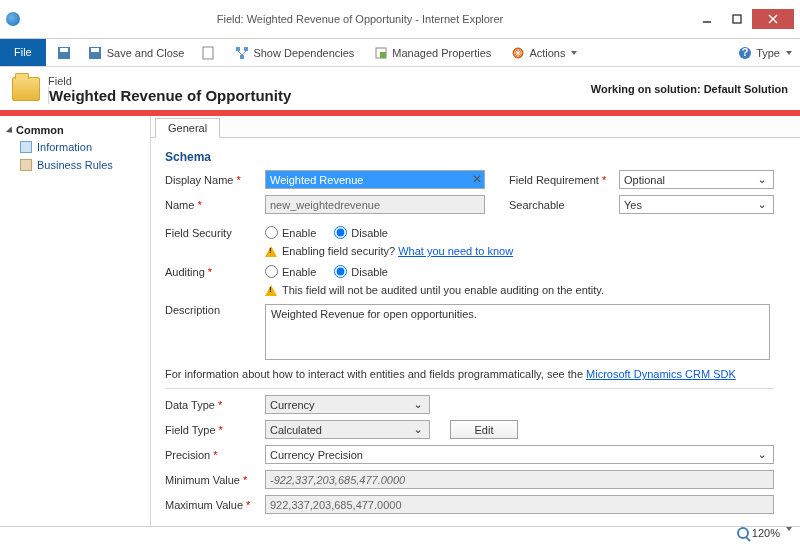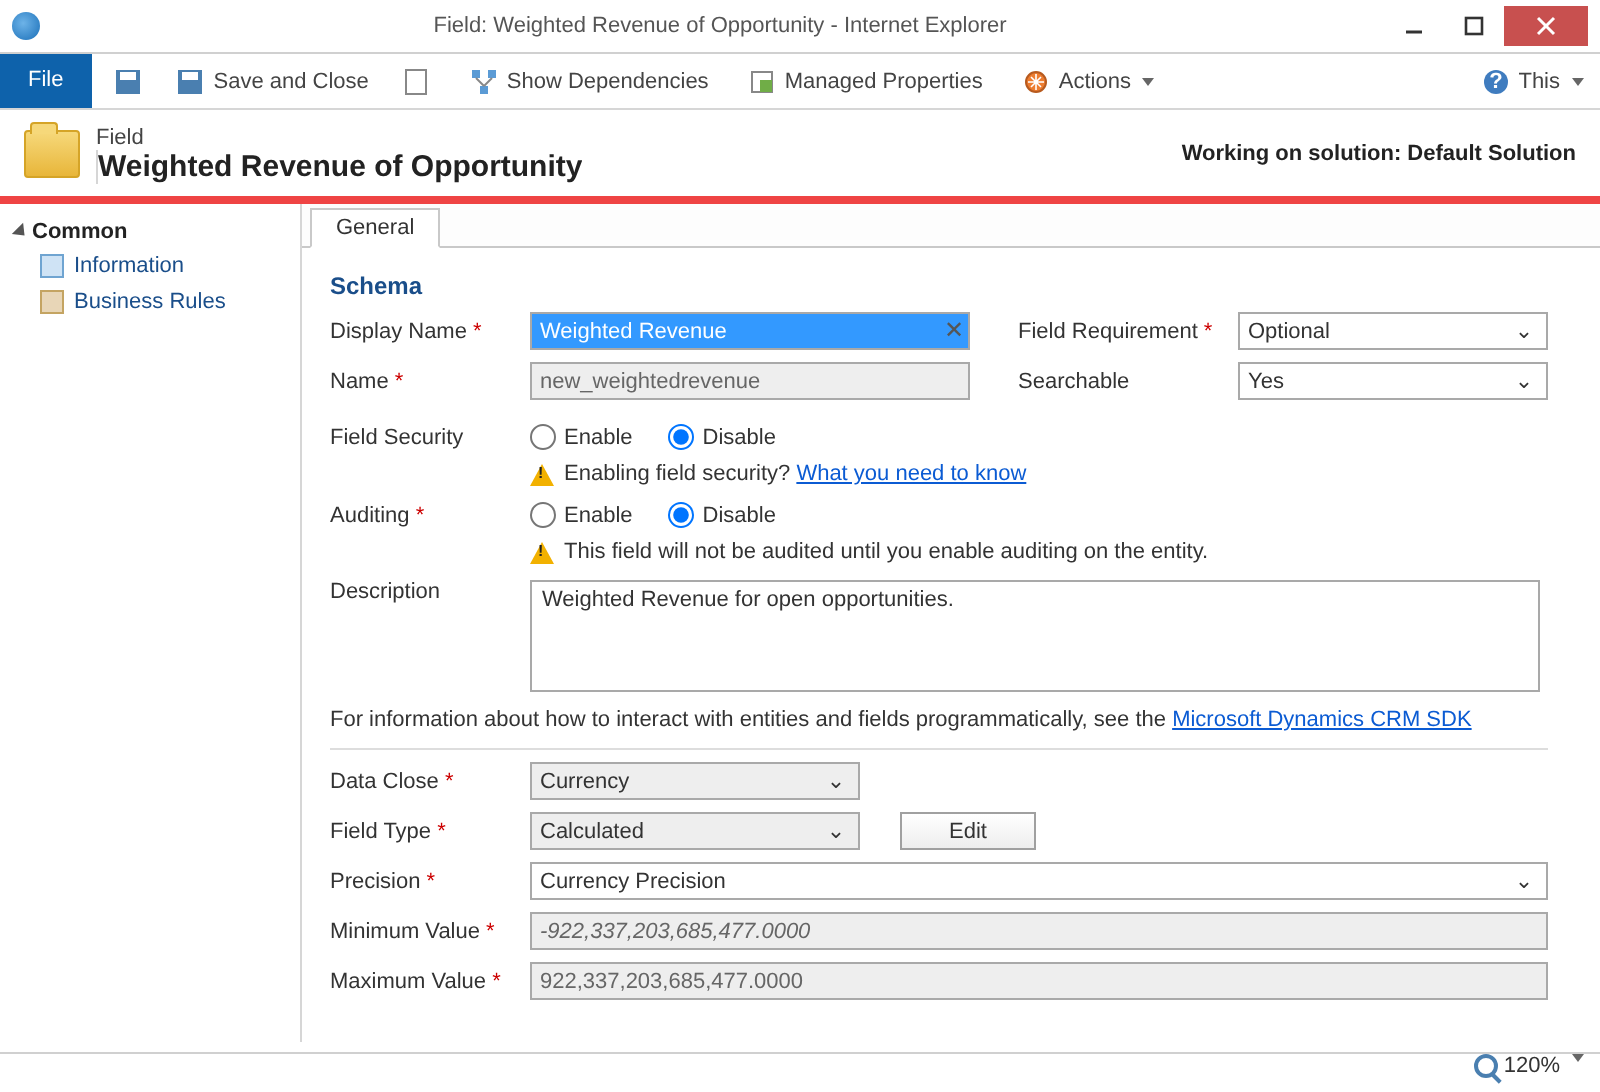--- a/index.html
+++ b/index.html
@@ -1,19 +1,19 @@
 <!DOCTYPE html>
 <html><head>
 <meta charset="utf-8">
 <style>
 * { box-sizing: border-box; margin: 0; padding: 0; font-family: "Segoe UI", Tahoma, sans-serif; font-size: 11px; }
 body { background: #fff; width: 800px; height: 546px; overflow: hidden; position: relative; }
 
 
-.titlebar { height: 27px; background: #fff; border-bottom: 1px solid #d0d0d0; display: flex; align-items: center; padding: 0 6px 0 6px; position: relative; }
+.titlebar { height: 39px; background: #fff; border-bottom: 1px solid #d0d0d0; display: flex; align-items: center; padding: 0 6px 0 6px; position: relative; }
 .titlebar .ie-icon { width: 14px; height: 14px; border-radius: 50%; background: radial-gradient(circle at 40% 40%, #6db3e8, #1a6fb8); margin-right: 8px; }
 .titlebar .title { flex: 1; text-align: center; color: #555; font-size: 11px; }
 .titlebar .wbtn { width: 30px; height: 20px; display: flex; align-items: center; justify-content: center; color: #555; }
 .titlebar .wclose { background: #c8504f; color: #fff; width: 42px; }
 .titlebar .wbtn svg { display: block; }
 
 
 .ribbon { height: 28px; background: #fff; border-bottom: 1px solid #d6d6d6; display: flex; align-items: flex-end; }
 .file-btn { background: #0e62ab; color: #fff; height: 28px; padding: 0 14px; display: flex; align-items: center; }
 .ribbon .tool { display: flex; align-items: center; padding: 0 8px; height: 26px; color: #444; gap: 4px; }
@@ -24,21 +24,21 @@
 
 
 .header { padding: 8px 12px 6px 12px; display: flex; align-items: flex-start; }
 .header .foldericon { width:28px; height:24px; background: linear-gradient(#f6d87a,#e8b63a); border:1px solid #d5a427; border-radius:2px; margin-right:8px; margin-top:2px; position:relative;}
 .header .foldericon:before { content:""; position:absolute; top:-5px; left:2px; width:12px; height:5px; background:#f6d87a; border:1px solid #d5a427; border-bottom:none; border-radius:2px 2px 0 0;}
 .header .titles .crumb { color:#444; font-size:11px; }
 .header .titles .main { font-weight: bold; font-size: 15px; color:#222; }
 .header .right { margin-left:auto; font-weight:bold; color:#222; font-size:11px; padding-top:8px;}
 
 
-.body { display:flex; height: calc(546px - 25px - 28px - 50px - 20px); border-top:4px solid #ef4444;justify-content:flex-end;}
+.body { display:flex; height: calc(546px - 25px - 28px - 50px - 20px); border-top:6px solid #ef4444;justify-content:flex-end;}
 .sidebar { width:150px; padding:6px 4px; }
 .sidebar .group { font-weight:bold; color:#222; padding:2px 4px; }
 .sidebar .item { display:flex; align-items:center; gap:5px; padding:3px 6px 3px 16px; color:#1a4e8a; }
 .tri { display:inline-block; width:0; height:0; border-top:4px solid transparent; border-bottom:4px solid transparent; border-left:5px solid #555; transform:rotate(45deg); margin-right:3px; vertical-align:middle;}
 .sidebar .miniicn { width:12px; height:12px; background:#cfe3f5; border:1px solid #6fa4d1; }
 
 .main { flex:1; border-left:1px solid #d6d6d6; display:flex; flex-direction:column; overflow:hidden;}
 .tabs { height:22px; border-bottom:1px solid #c9c9c9; display:flex; align-items:flex-end; background:#fdfdfd;}
 .tab { border:1px solid #c9c9c9; border-bottom:1px solid #fff; padding:3px 12px; background:#fff; margin-left:4px; position:relative; top:1px; color:#333;}
 .form { padding:8px 26px 8px 14px; overflow:auto; flex:1; }
@@ -162,21 +162,21 @@
       <span class="caret-d"></span>
     </div>
   <div class="spacer"></div>
   <div class="tool">
       <span class="ticon">
         <svg width="14" height="14">
           <circle cx="7" cy="7" r="6" fill="#3f7cbf"></circle>
           <text x="7" y="10" text-anchor="middle" fill="#fff" font-size="9" font-weight="bold">?</text>
         </svg>
       </span>
-      <span>This</span>
+      <span>Type</span>
       <span class="caret-d"></span>
     </div>
 </div>
 
 <div class="header">
   <div class="foldericon"></div>
   <div class="titles">
     <div class="crumb">Field</div>
     <div class="main">Weighted Revenue of Opportunity</div>
   </div>
@@ -275,21 +275,21 @@
       <div class="row" style="align-items:flex-start">
         <div class="lbl">Description</div>
         <textarea class="desc" style="">Weighted Revenue for open opportunities.</textarea>
       </div>
 
       <div class="info"><span>For information about how to interact with entities and fields programmatically, see the </span><a href="#" class="link">Microsoft Dynamics CRM SDK</a></div>
 
       <hr class="thin">
 
       <div class="row">
-        <div class="lbl req">Data Close</div>
+        <div class="lbl req">Data Type</div>
         <div class="select" style="width:165px;background:#eee">
             <span>Currency</span>
             <span class="arr">⌄</span>
           </div>
       </div>
       <div class="row">
         <div class="lbl req">Field Type</div>
         <div class="select" style="width:165px;background:#eee">
             <span>Calculated</span>
             <span class="arr">⌄</span>

